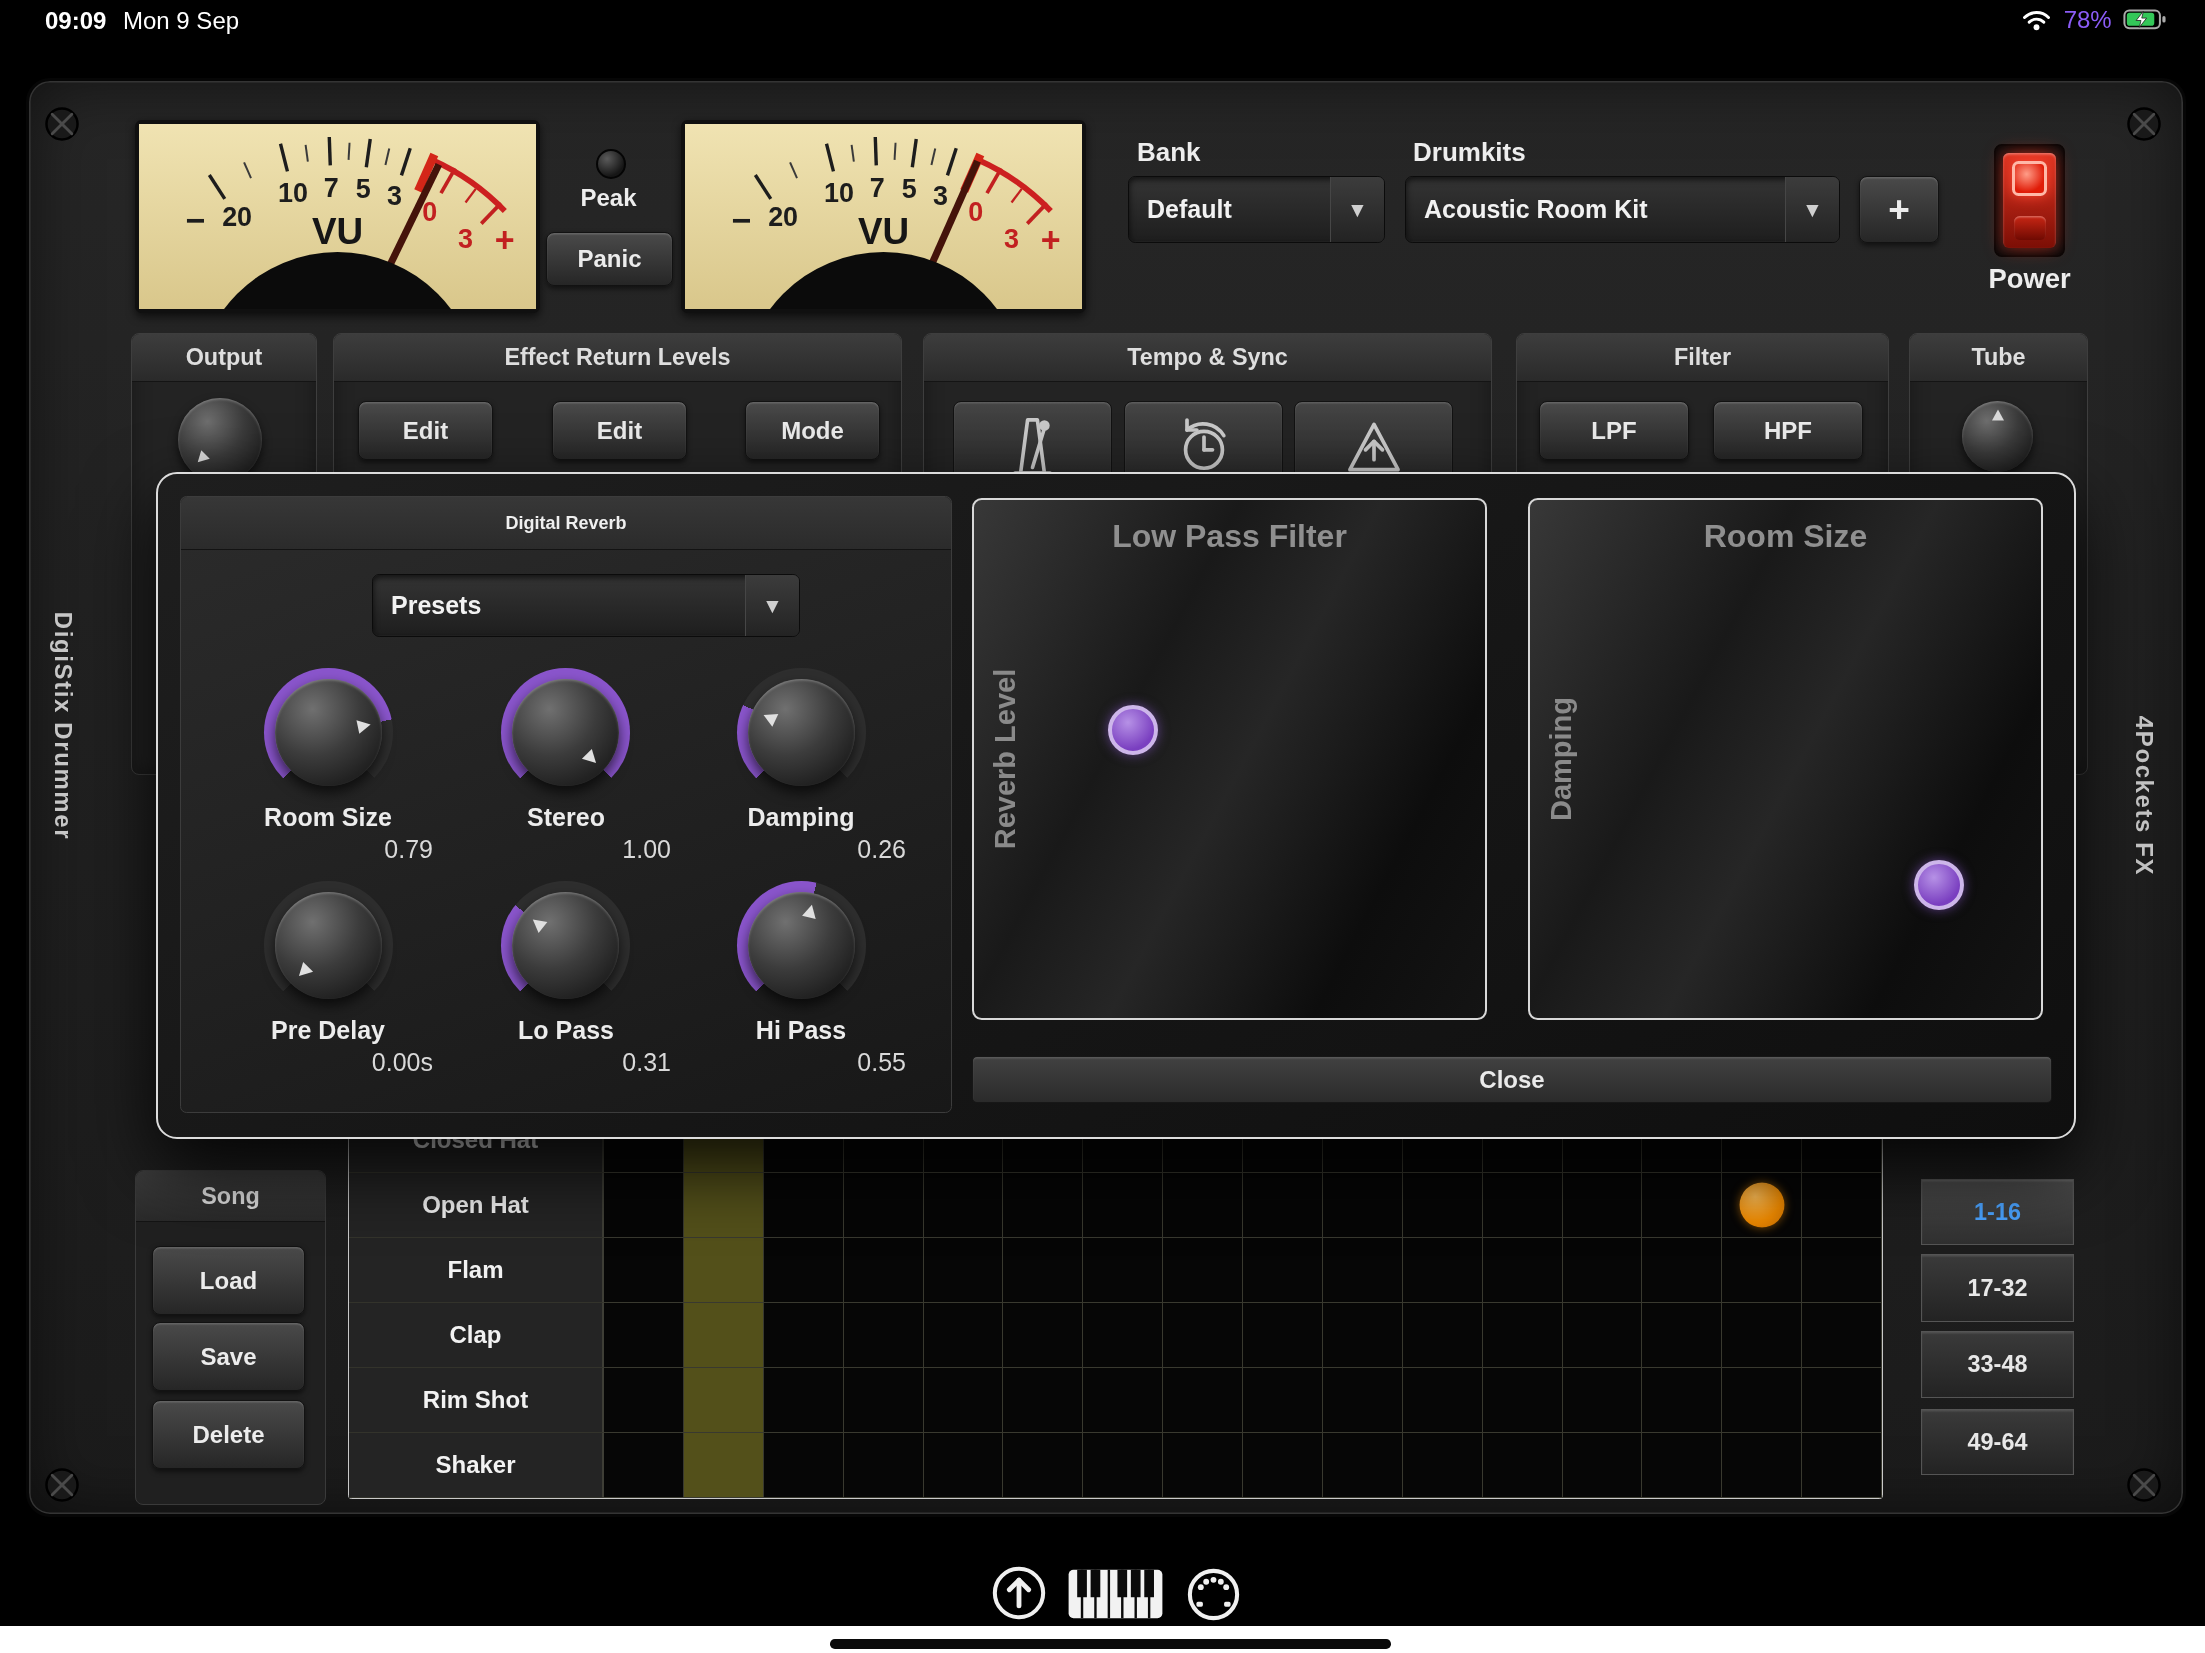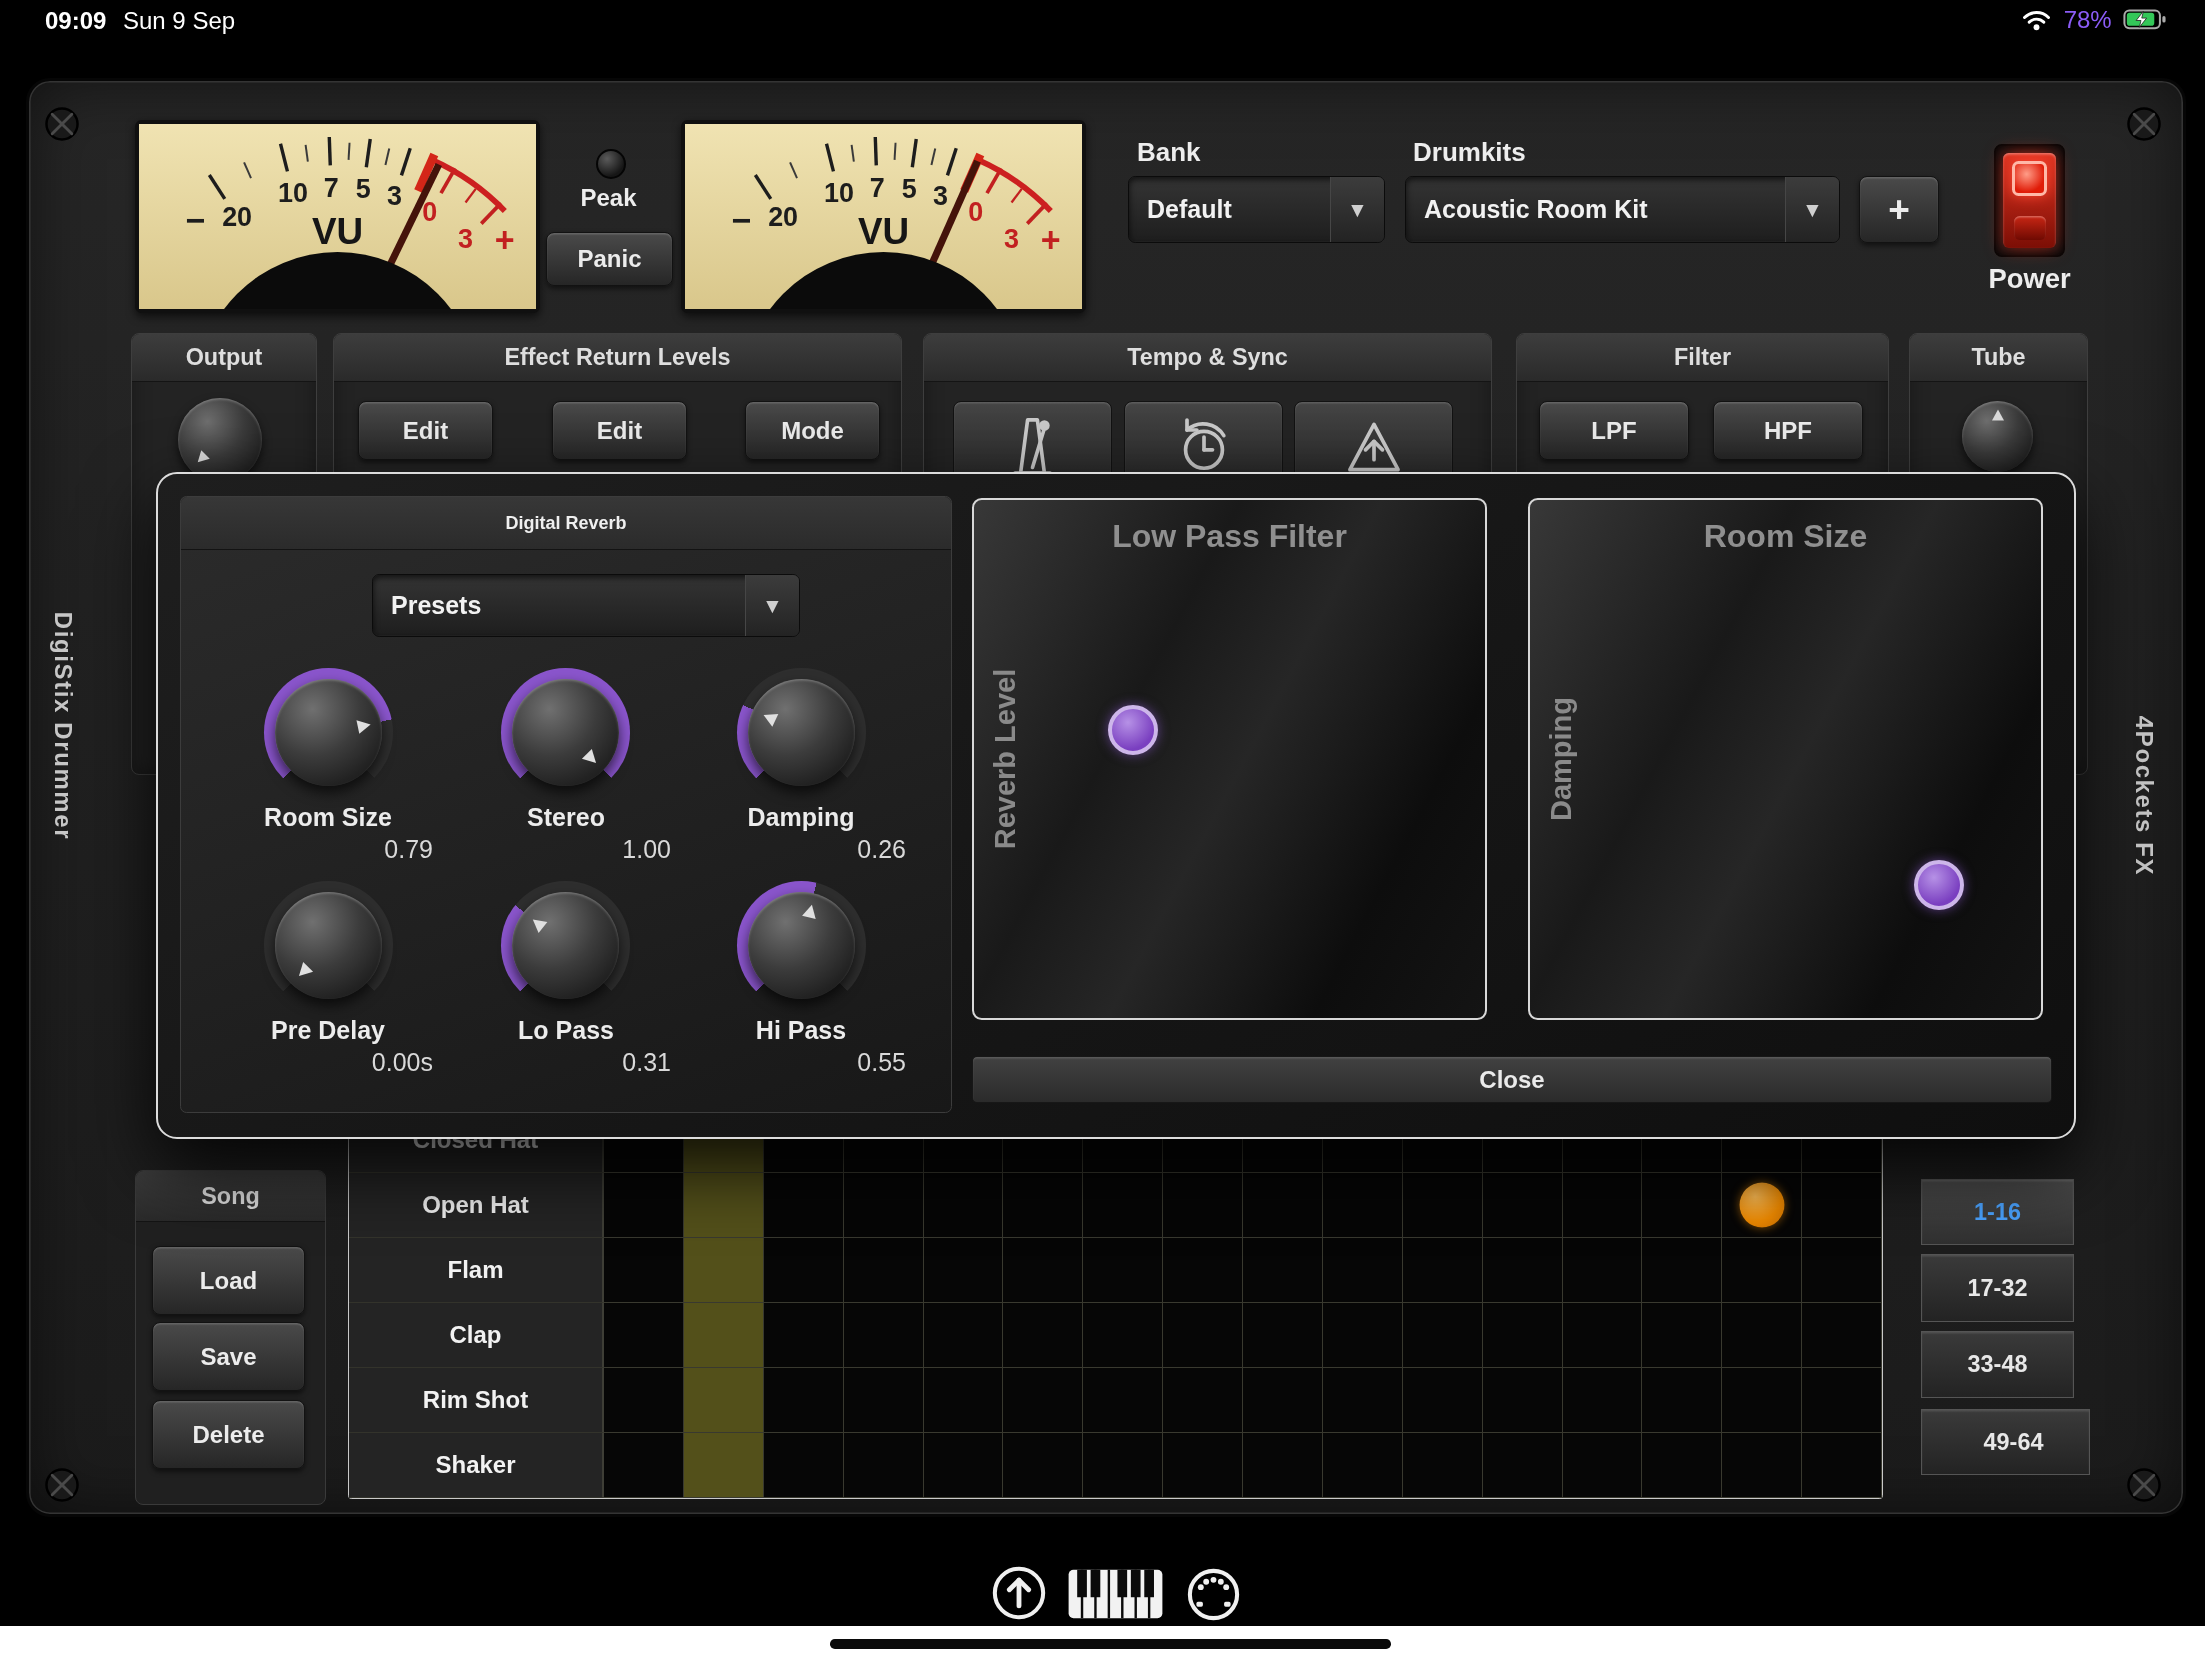--- a/index.html
+++ b/index.html
@@ -129,21 +129,21 @@
   .home-strip{position:absolute;left:0;top:1626px;width:2205px;height:27.4px;background:#fff;z-index:9;}
   .home-bar{position:absolute;left:830px;top:1639px;width:561px;height:9.7px;border-radius:4.8px;background:#0a0a0a;z-index:10;}
 </style>
 </head>
 <body>
 
 <div id="screen">
 
   <div class="statusbar">
     <div class="sb-time">09:09</div>
-    <div class="sb-date">Sun 9 Sep</div>
+    <div class="sb-date">Mon 9 Sep</div>
     <div class="sb-right">
       <svg width="31" height="24" viewBox="0 0 36 28">
         <path d="M4 11 A20 20 0 0 1 32 11" stroke="#fff" stroke-width="3.4" fill="none" stroke-linecap="round"></path>
         <path d="M9.5 16.5 A12 12 0 0 1 26.5 16.5" stroke="#fff" stroke-width="3.4" fill="none" stroke-linecap="round"></path>
         <circle cx="18" cy="22.5" r="3.4" fill="#fff"></circle>
       </svg>
       <div class="sb-batt-pct">78%</div>
       <svg width="44" height="22.6" viewBox="0 0 54 28">
         <rect x="1.5" y="3" width="44" height="22" rx="6" stroke="#ffffffaa" stroke-width="2.5" fill="none"></rect>
         <rect x="48.5" y="10" width="4" height="8" rx="2" fill="#ffffffaa"></rect>
@@ -454,21 +454,21 @@
       <div class="seq-cell"></div>
       <div class="seq-cell"></div>
       <div class="seq-cell"></div>
       <div class="seq-cell"></div>
       <div class="seq-cell"></div>
     </div>
 
   <div class="page-btn active" style="top:1179px;height:64px;">1-16</div>
   <div class="page-btn" style="top:1254px;height:66px;">17-32</div>
   <div class="page-btn" style="top:1331px;height:65px;">33-48</div>
-  <div class="page-btn" style="top:1409px;height:64px;padding-left:16px;">49-64</div>
+  <div class="page-btn" style="top:1409px;height:64px;">49-64</div>
 
   <div class="modal">
     <div class="rv-panel">
       <div class="rv-title">Digital Reverb</div>
     </div>
     <div class="dropdown" style="left:214px;top:100px;width:426px;height:61px;z-index:21;">
       <div class="dd-text">Presets</div>
       <div class="dd-caret">▼</div>
     </div>
 

